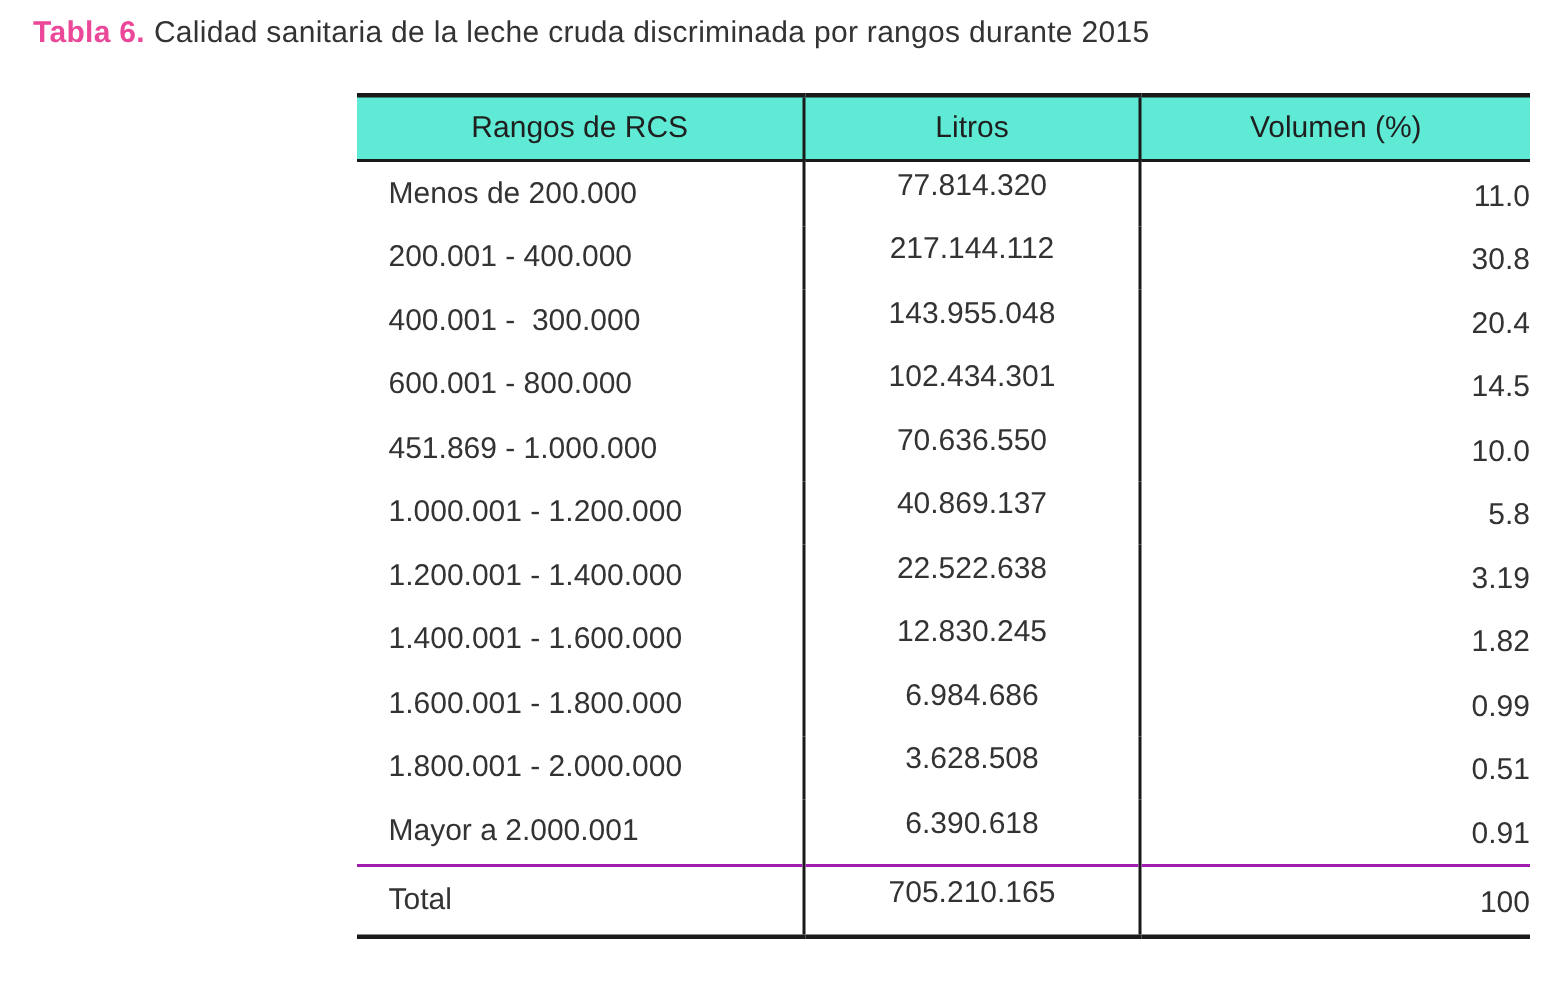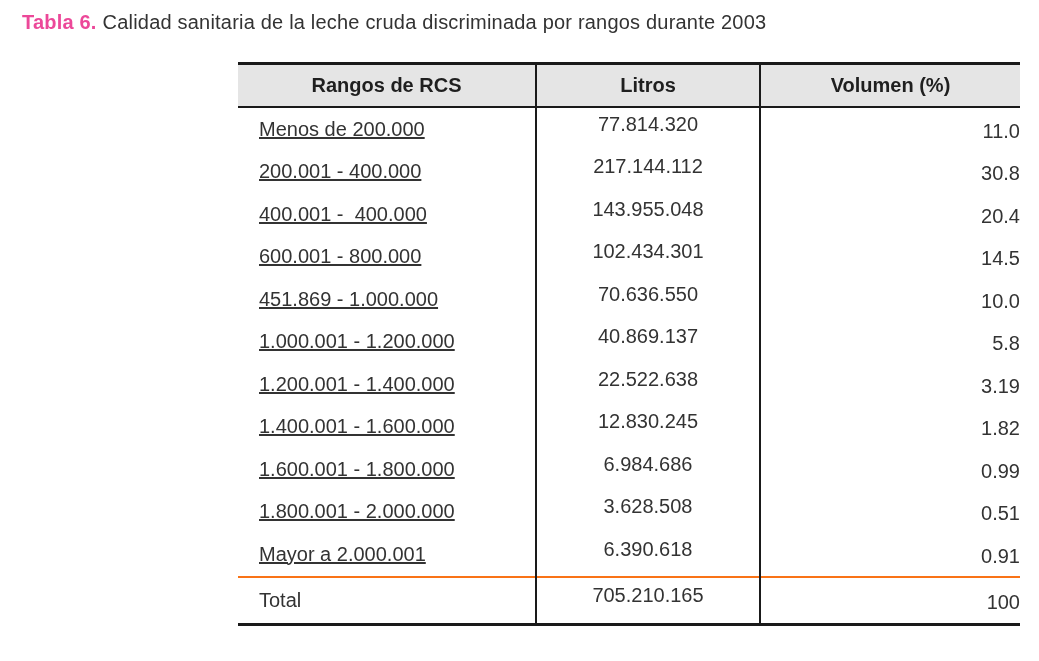--- a/index.html
+++ b/index.html
@@ -33,60 +33,59 @@
     position: absolute;
     left: 238px;
     top: 62px;
     width: 782px;
     border-collapse: collapse;
     table-layout: fixed;
     font-size: 20px;
     color: #333333;
   }
   thead th {
-    background: #e5e5e5;
+    background: #5eead4;
     border-top: 3px solid #1a1a1a;
     border-bottom: 2px solid #1a1a1a;
-    font-weight: bold;
+    font-weight: normal;
     font-size: 20px;
     color: #1f1f1f;
     height: 41px;
     text-align: center;
     padding: 0;
   }
   th.c1, td.c1 { border-right: 2px solid #1a1a1a; }
   th.c2, td.c2 { border-right: 2px solid #1a1a1a; }
   tbody td {
     height: 42.5px;
     padding: 0;
     vertical-align: middle;
-    text-decoration: underline;
   }
   td.c1 {
     text-align: left;
     padding-left: 21px;
     white-space: pre;
   }
   td.c2 { text-align: center; }
   td.c3 { text-align: right; }
   .lift-up { position: relative; top: -5px; display: inline-block; }
   .drop-down { position: relative; top: 2px; display: inline-block; }
   tfoot td {
     height: 45px;
-    border-top: 2px solid #f97316;
+    border-top: 2px solid #a21caf;
     border-bottom: 3px solid #1a1a1a;
     padding: 0;
     vertical-align: middle;
   }
 </style>
 </head>
 <body>
 
 <div class="caption">
-  <span class="cap-label">Tabla 6.</span><span class="cap-text">Calidad sanitaria de la leche cruda discriminada por rangos durante 2003</span>
+  <span class="cap-label">Tabla 6.</span><span class="cap-text">Calidad sanitaria de la leche cruda discriminada por rangos durante 2015</span>
 </div>
 
 <table class="data-table">
   <colgroup>
     <col style="width:298px">
     <col style="width:224px">
     <col style="width:260px">
   </colgroup>
   <thead>
     <tr>
@@ -102,21 +101,21 @@
     <td class="c3"><span class="drop-down">11.0</span></td>
   </tr>
 
   <tr>
     <td class="c1">200.001 - 400.000</td>
     <td class="c2"><span class="lift-up">217.144.112</span></td>
     <td class="c3"><span class="drop-down">30.8</span></td>
   </tr>
 
   <tr>
-    <td class="c1">400.001 -  400.000</td>
+    <td class="c1">400.001 -  300.000</td>
     <td class="c2"><span class="lift-up">143.955.048</span></td>
     <td class="c3"><span class="drop-down">20.4</span></td>
   </tr>
 
   <tr>
     <td class="c1">600.001 - 800.000</td>
     <td class="c2"><span class="lift-up">102.434.301</span></td>
     <td class="c3"><span class="drop-down">14.5</span></td>
   </tr>
 

